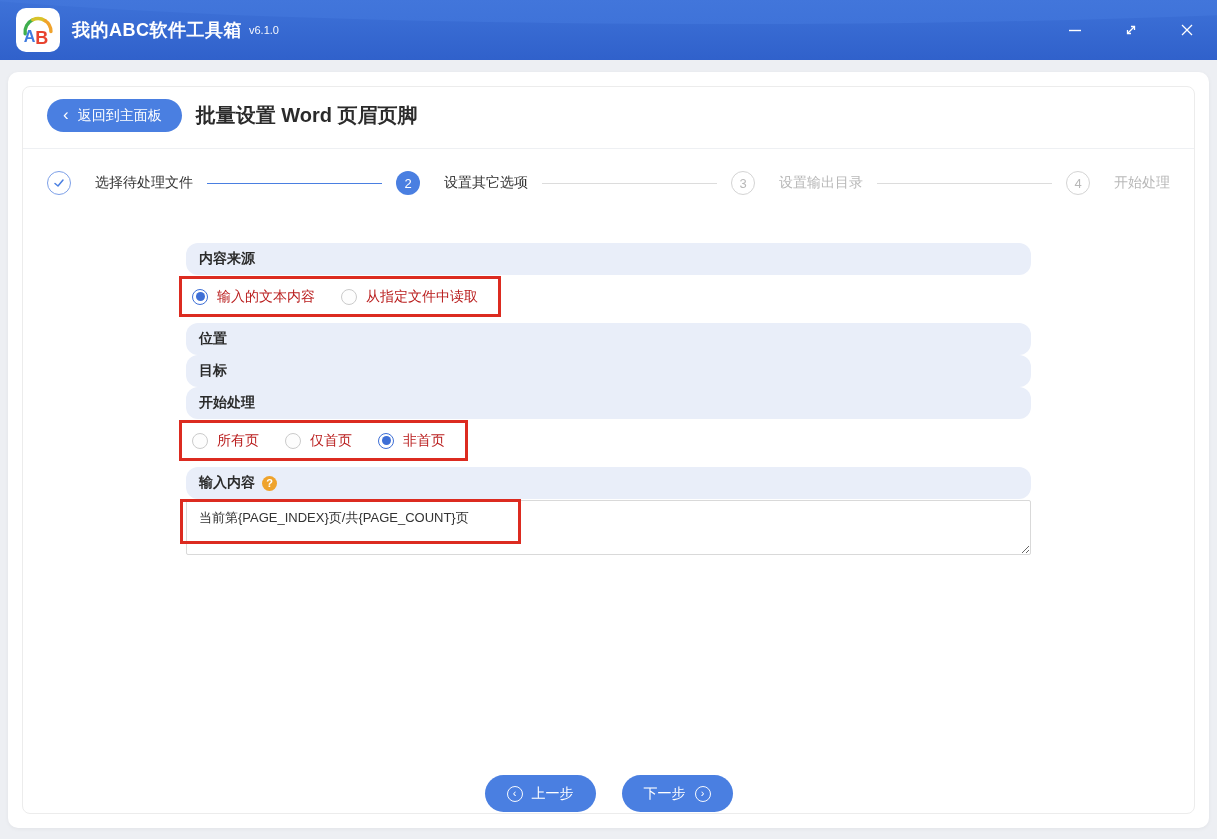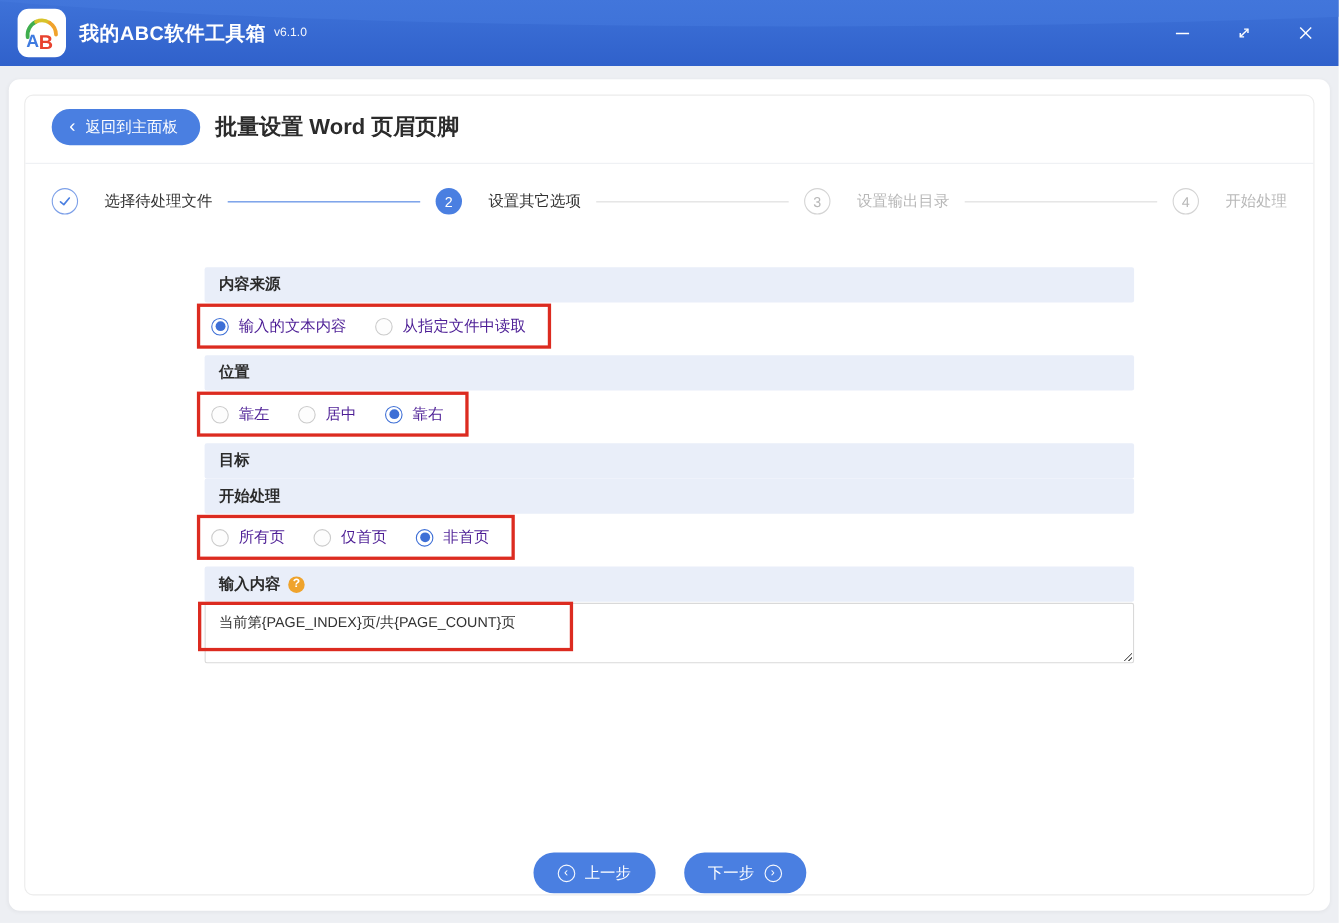--- a/index.html
+++ b/index.html
@@ -81,42 +81,42 @@
   .step-circle.active { background:#4a7fe1; color:#fff; }
   .step-circle.pending{ border:1px solid #d4d4d4; color:#b8b8b8; }
   .step-label { font-size:14px; color:#333; }
   .step-label.pending { color:#b8b8b8; }
   .connector { flex:1 1 auto; height:1px; background:#dcdcdc; margin:0 14px; }
   .connector.blue { background:#4a7fe1; }
 
   
   .form { width:845px; margin:48px auto 0 auto; }
   .section-header {
-    height:32px; background:#e9eef9; border-radius:2px;
+    height:32px; background:#e9eef9; border-radius:12px;
     display:flex; align-items:center; gap:7px;
     padding:0 13px; font-size:14px; font-weight:bold; color:#2b2b2b;
   }
   .options-row { height:48px; display:flex; align-items:flex-start; }
   .annotation-box {
     display:inline-flex; align-items:center; gap:26px;
     border:3px solid #dc2b20;
     height:41px; padding:0 20px 0 10px;
     margin:1px 0 0 -7px;
   }
   .option { display:inline-flex; align-items:center; gap:9px; cursor:pointer; }
   .radio {
     width:16px; height:16px; border-radius:50%;
     border:1px solid #cbcbcb; background:#fdfdfd; position:relative; flex:0 0 auto;
   }
   .radio.on { border:1.5px solid #3e6fd6; background:#fff; }
   .radio.on::after {
     content:''; position:absolute; inset:2.5px;
     border-radius:50%; background:#3e6fd6;
   }
-  .option-label { font-size:14px; color:#4c1d95; }
+  .option-label { font-size:14px; color:#b91c1c; }
 
   .help-icon {
     width:15px; height:15px; border-radius:50%;
     background:#efa32c; color:#fff; font-size:11px; font-weight:bold;
     display:flex; align-items:center; justify-content:center; cursor:pointer;
   }
   .textarea-wrap { position:relative; margin-top:1px;border-radius:11px; }
   .content-textarea {
     width:845px; height:55px; resize:both;
     border:1px solid #d9d9d9; border-radius:2px;
@@ -234,36 +234,20 @@
           <label class="option">
             <span class="radio"></span>
             <span class="option-label">从指定文件中读取</span>
           </label>
         </div>
       </div>
 
       <div class="section-header">
         <span>位置</span>
       </div>
-      <div class="options-row">
-        <div class="annotation-box">
-          <label class="option">
-            <span class="radio"></span>
-            <span class="option-label">靠左</span>
-          </label>
-          <label class="option">
-            <span class="radio"></span>
-            <span class="option-label">居中</span>
-          </label>
-          <label class="option">
-            <span class="radio on"></span>
-            <span class="option-label">靠右</span>
-          </label>
-        </div>
-      </div>
 
       <div class="section-header">
         <span>目标</span>
       </div>
 
       <div class="section-header">
         <span>开始处理</span>
       </div>
       <div class="options-row">
         <div class="annotation-box">

